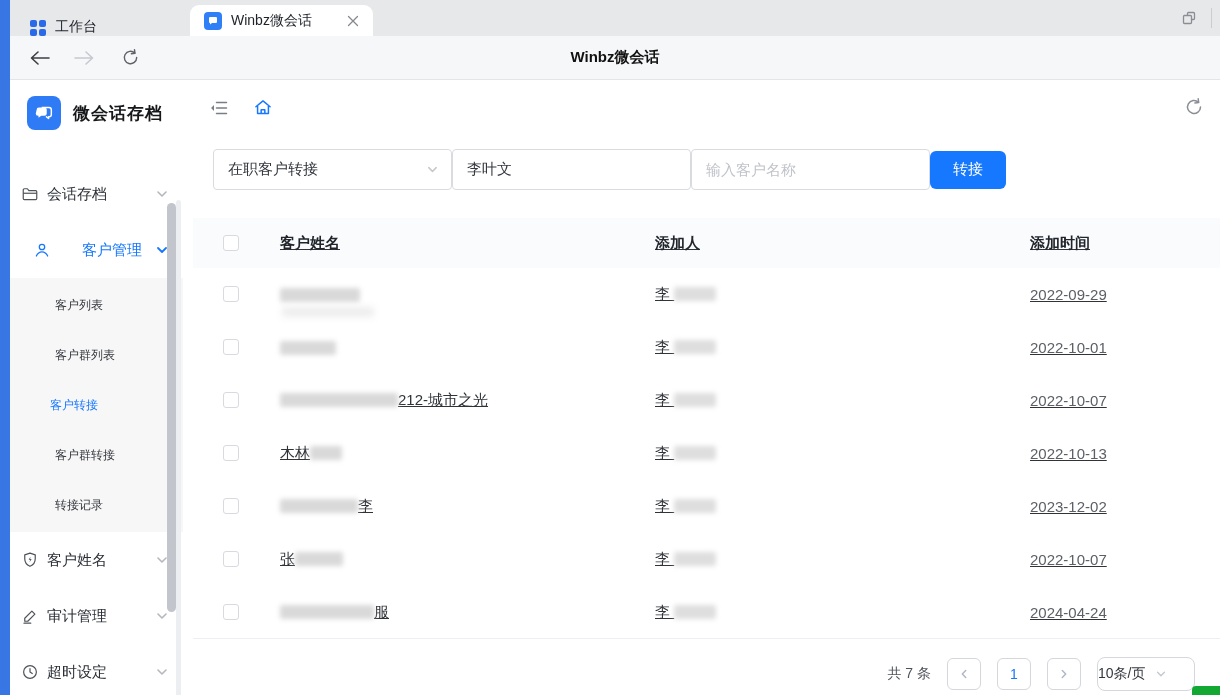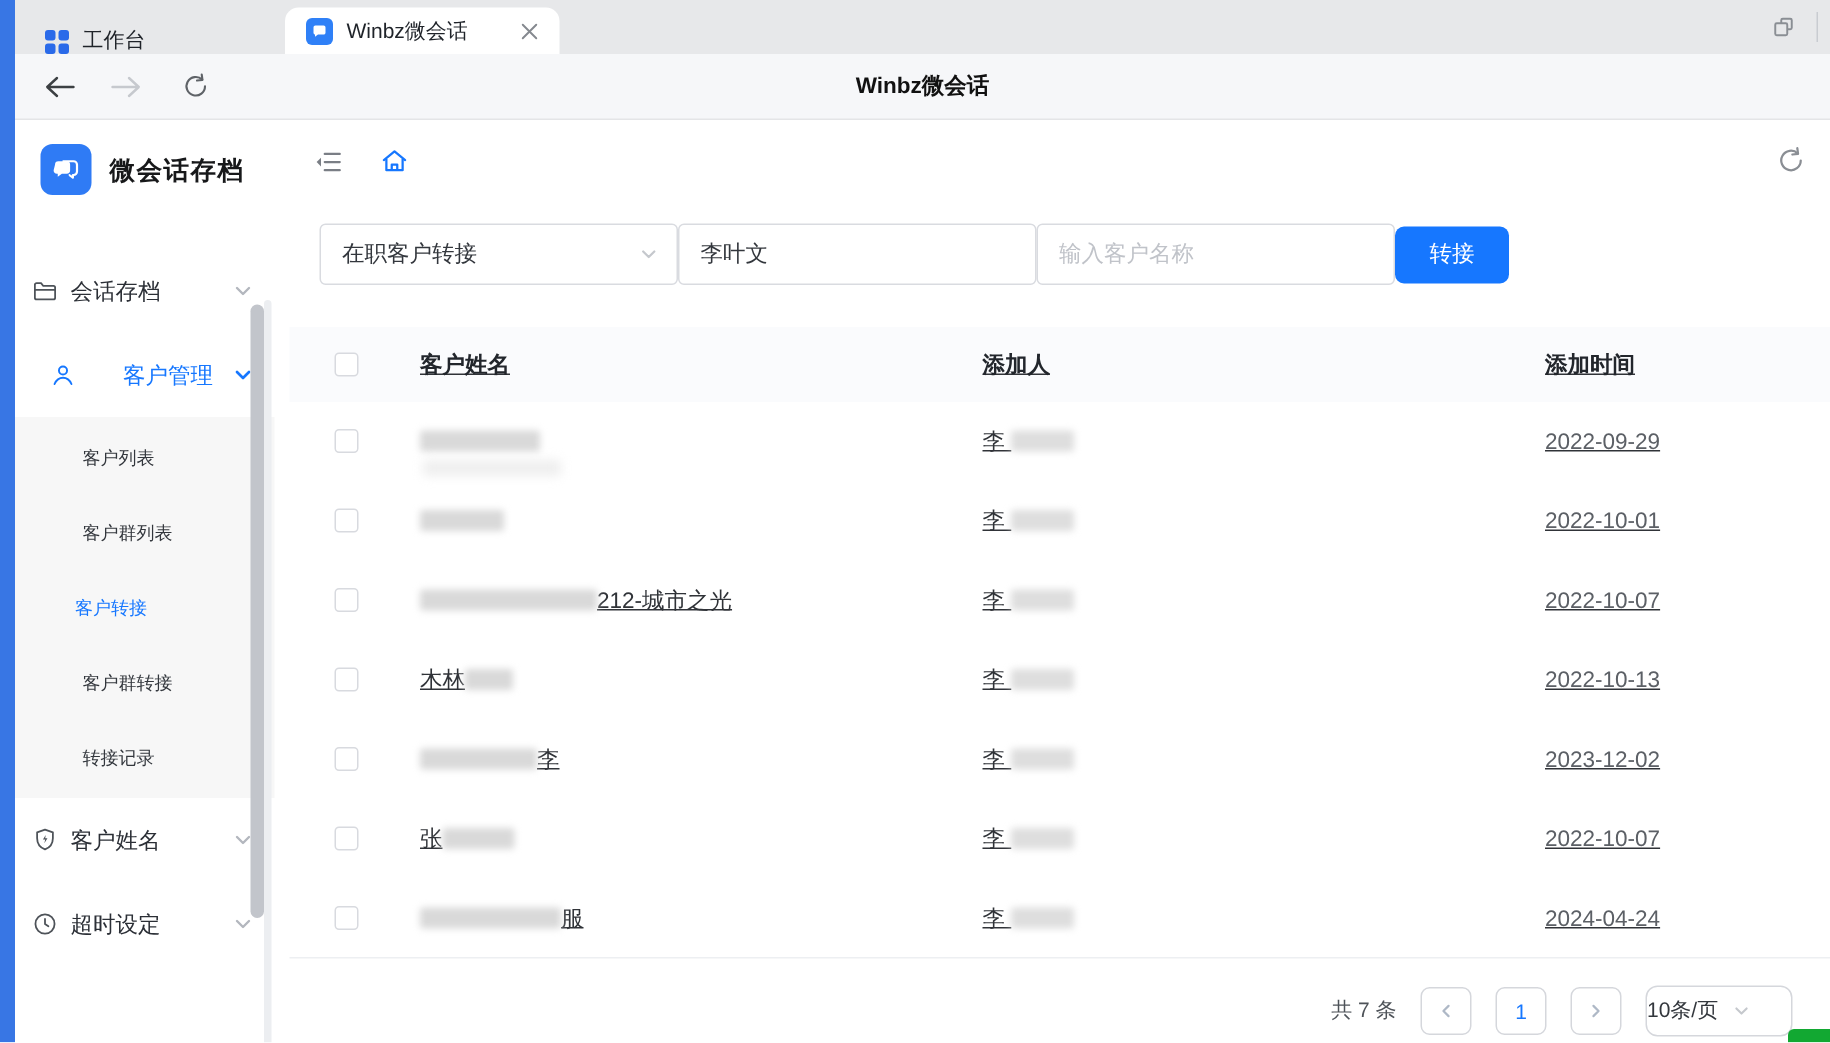--- a/index.html
+++ b/index.html
@@ -223,20 +223,34 @@
               </svg>
           </span>
           <span class="mi-label">客户姓名</span>
           <span class="chev">
             <svg width="14" height="14" viewBox="0 0 14 14">
                 <path d="M3 5l4 4 4-4" fill="none" stroke="#b3b7be" stroke-width="1.6" stroke-linecap="round" stroke-linejoin="round"></path>
               </svg>
           </span>
         </div>
 
+        <div class="menu-item">
+          <span>
+            <svg width="18" height="18" viewBox="0 0 24 24">
+                <path d="M14.5 5.5l4 4L9 19H5v-4z" fill="none" stroke="#4e5359" stroke-width="1.6" stroke-linejoin="round"></path>
+                <path d="M4 21.5h9" stroke="#4e5359" stroke-width="1.6" stroke-linecap="round"></path>
+              </svg>
+          </span>
+          <span class="mi-label">审计管理</span>
+          <span class="chev">
+            <svg width="14" height="14" viewBox="0 0 14 14">
+                <path d="M3 5l4 4 4-4" fill="none" stroke="#b3b7be" stroke-width="1.6" stroke-linecap="round" stroke-linejoin="round"></path>
+              </svg>
+          </span>
+        </div>
 
         <div class="menu-item">
           <span>
             <svg width="18" height="18" viewBox="0 0 24 24">
                 <circle cx="12" cy="12" r="8.5" fill="none" stroke="#4e5359" stroke-width="1.6"></circle>
                 <path d="M12 7.5V12l3 2" fill="none" stroke="#4e5359" stroke-width="1.6" stroke-linecap="round" stroke-linejoin="round"></path>
               </svg>
           </span>
           <span class="mi-label">超时设定</span>
           <span class="chev">

